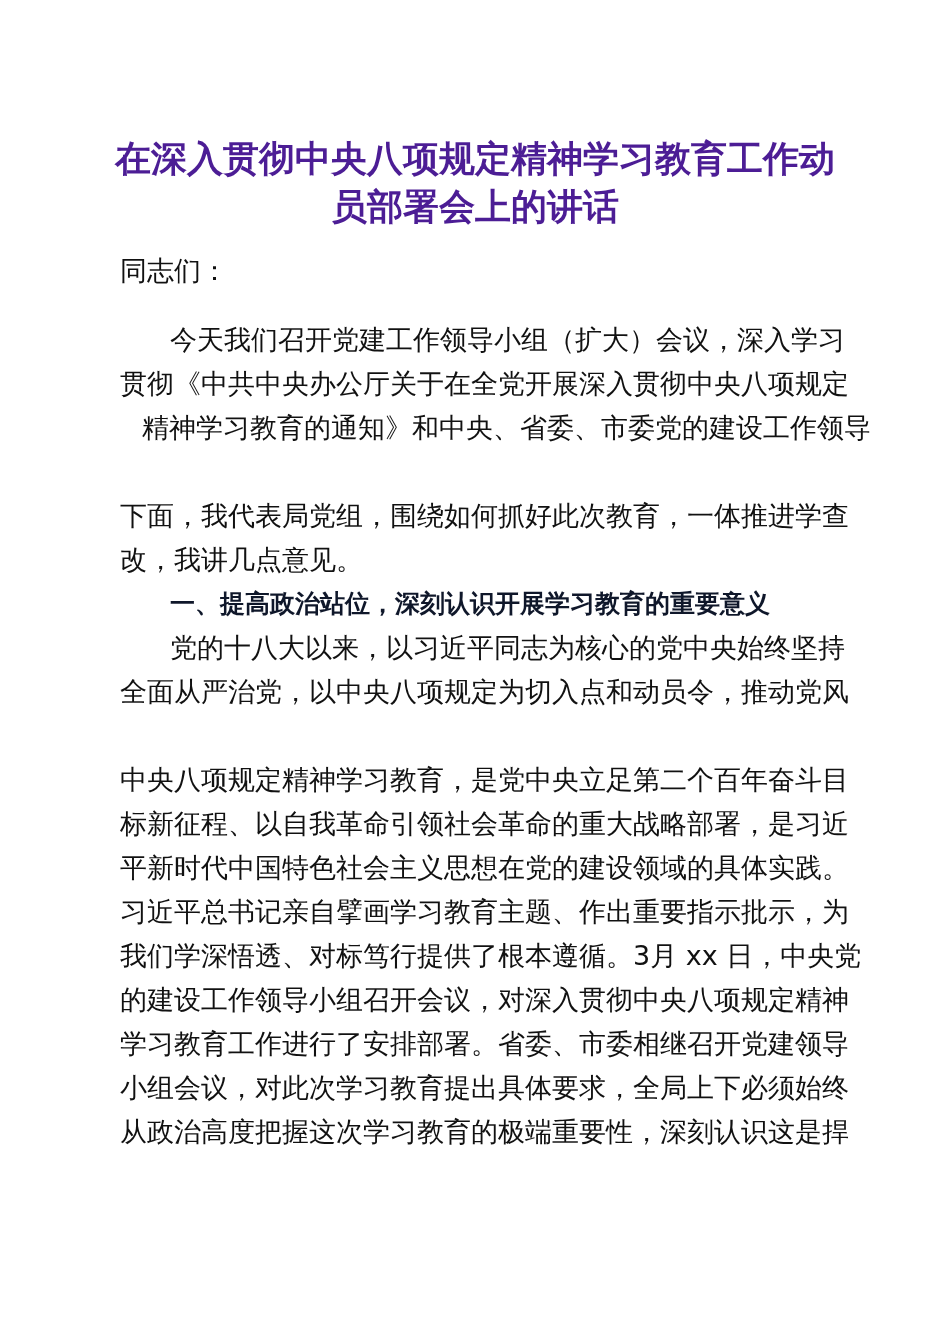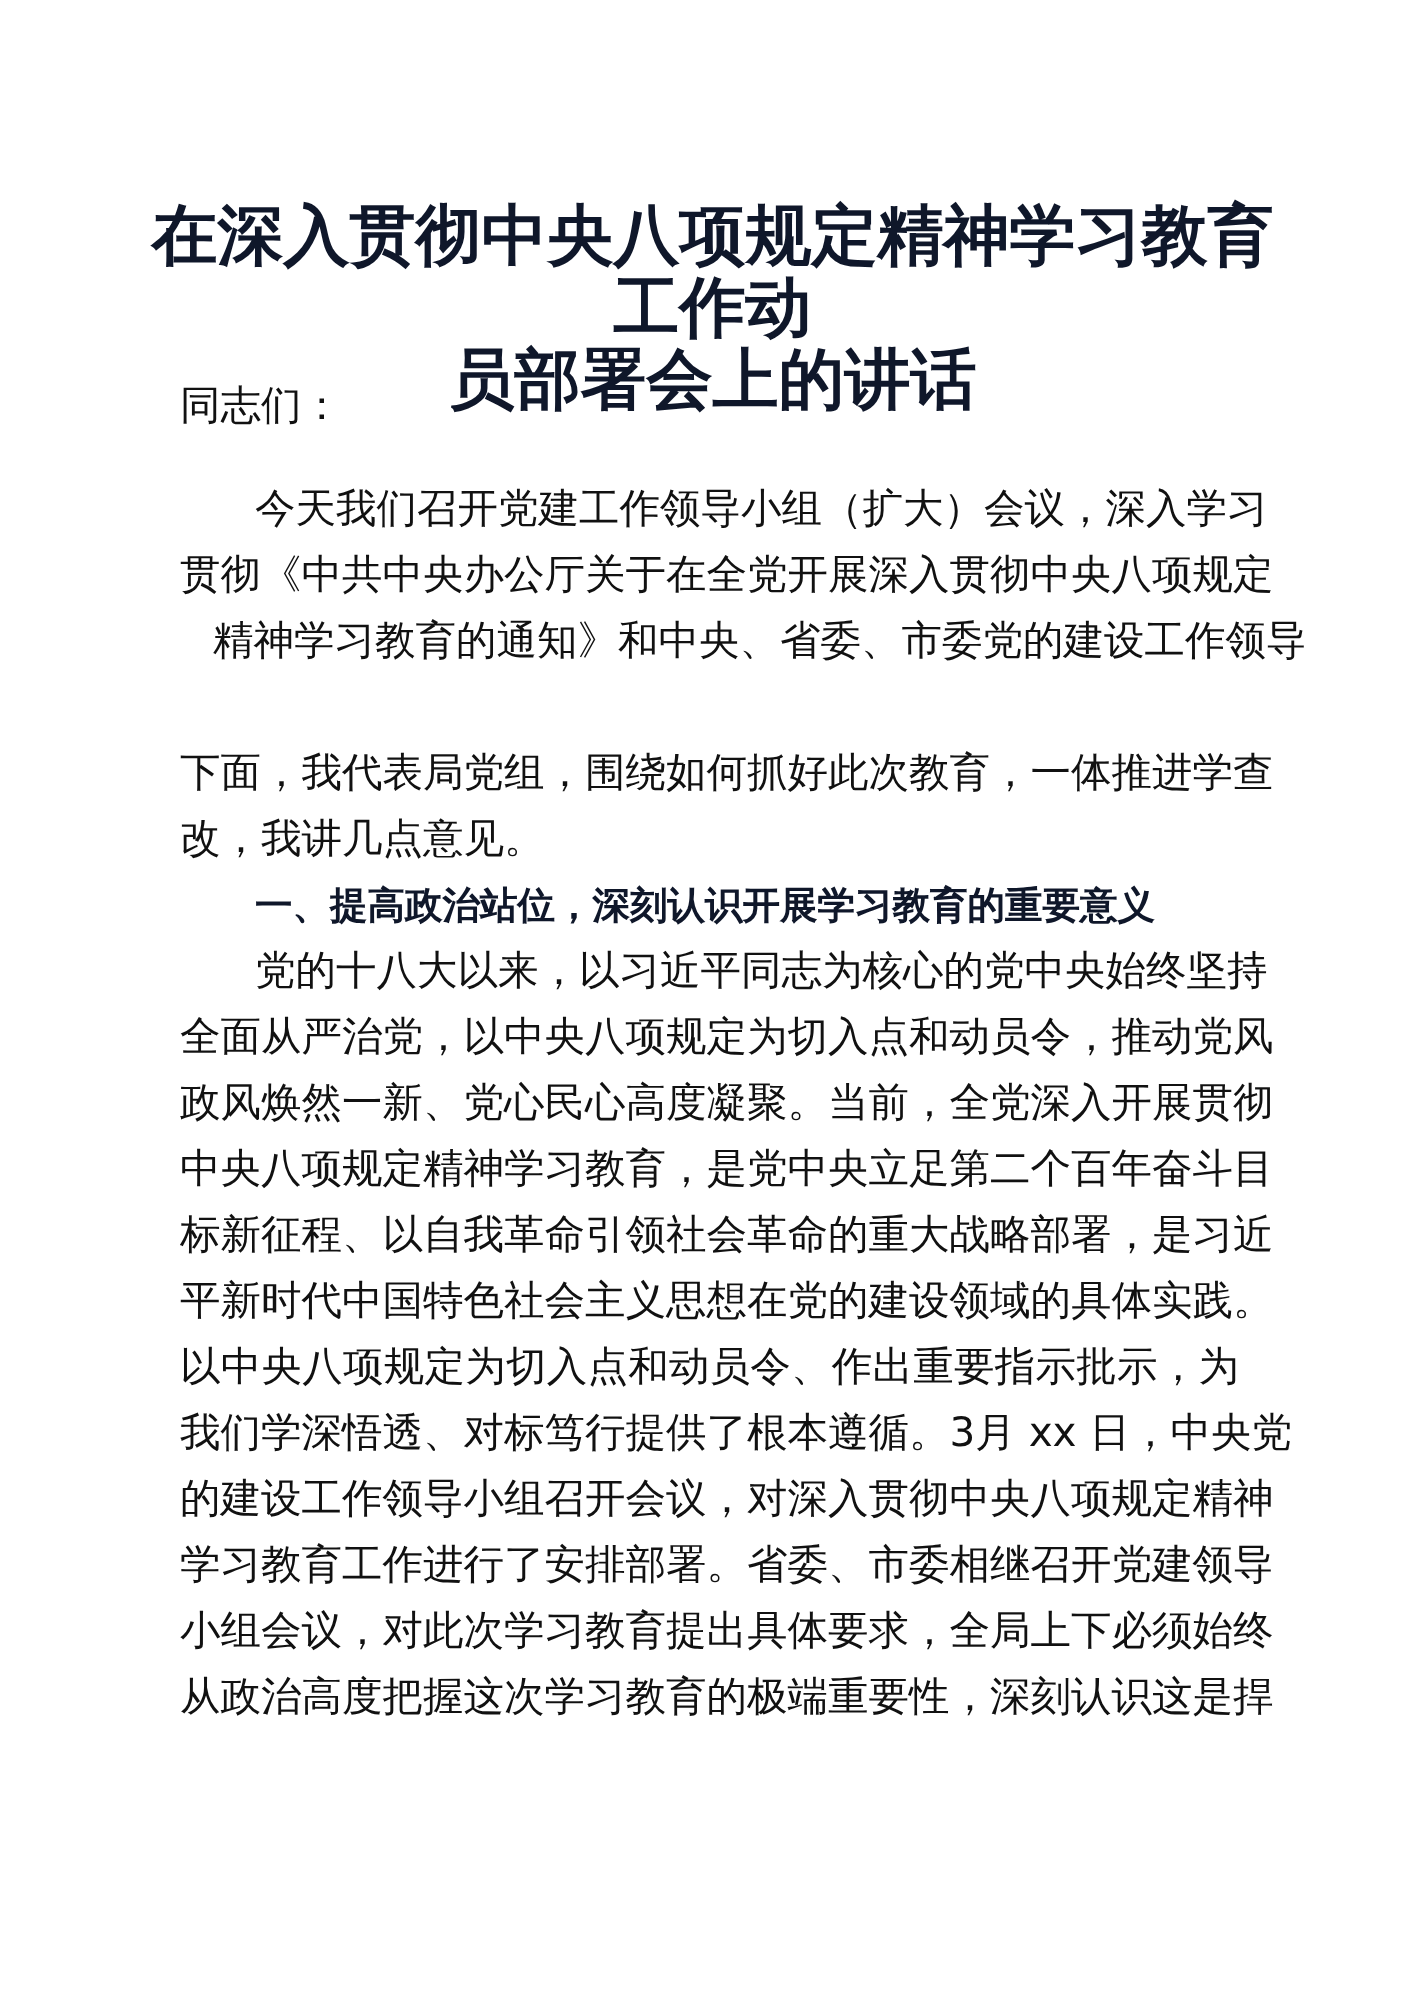--- a/index.html
+++ b/index.html
@@ -1,21 +1,21 @@
 <!DOCTYPE html>
 <html><head>
 <meta charset="utf-8">
 <style>
   html, body { margin: 0; padding: 0; background: #ffffff; }
   body { width: 950px; height: 1344px; position: relative; overflow: hidden; }
   .page { position: absolute; left: 0; top: 0; width: 950px; height: 1344px; background: #fff; }
   .title {
     position: absolute; left: 100px; width: 750px; top: 134px;
     text-align: center; font-family: "DejaVu Serif", serif; font-weight: bold;
-    font-size: 44px; line-height: 48px; color: #0f172a; letter-spacing: 0px;
+    font-size: 36px; line-height: 48px; color: #4c1d95; letter-spacing: 0px;
   }
   .line {
     position: absolute; left: 120px; width: 706px; height: 44px;
     font-family: "DejaVu Sans", sans-serif; font-size: 27px; line-height: 44px;
     color: #111; white-space: nowrap; overflow: visible;
     text-align: justify; text-align-last: justify;
   }
   .line.last { text-align-last: left; }
   .line.indent { left: 170px; width: 656px; }
   .heading {
@@ -38,23 +38,22 @@
   <div class="line indent" style="top:318px;">今天我们召开党建工作领导小组（扩大）会议，深入学习</div>
   <div class="line" style="top:362px;">贯彻《中共中央办公厅关于在全党开展深入贯彻中央八项规定</div>
   <div class="line" style="top:406px;margin-left:22px;">精神学习教育的通知》和中央、省委、市委党的建设工作领导</div>
   <div class="line" style="top:494px;">下面，我代表局党组，围绕如何抓好此次教育，一体推进学查</div>
   <div class="line last" style="top:538px;">改，我讲几点意见。</div>
 
   <div class="heading" style="top:582px;">一、提高政治站位，深刻认识开展学习教育的重要意义</div>
 
   <div class="line indent" style="top:626px;">党的十八大以来，以习近平同志为核心的党中央始终坚持</div>
   <div class="line" style="top:670px;">全面从严治党，以中央八项规定为切入点和动员令，推动党风</div>
-  <div class="line" style="top:714px;">政风焕然一新、党心民心高度凝聚。当前，全党深入开展贯彻</div>
   <div class="line" style="top:758px;">中央八项规定精神学习教育，是党中央立足第二个百年奋斗目</div>
   <div class="line" style="top:802px;">标新征程、以自我革命引领社会革命的重大战略部署，是习近</div>
   <div class="line" style="top:846px;">平新时代中国特色社会主义思想在党的建设领域的具体实践。</div>
-  <div class="line" style="top:890px;">以中央八项规定为切入点和动员令、作出重要指示批示，为</div>
+  <div class="line" style="top:890px;">习近平总书记亲自擘画学习教育主题、作出重要指示批示，为</div>
   <div class="line" style="top:934px;">我们学深悟透、对标笃行提供了根本遵循。3月 xx 日，中央党</div>
   <div class="line" style="top:978px;">的建设工作领导小组召开会议，对深入贯彻中央八项规定精神</div>
   <div class="line" style="top:1022px;">学习教育工作进行了安排部署。省委、市委相继召开党建领导</div>
   <div class="line" style="top:1066px;">小组会议，对此次学习教育提出具体要求，全局上下必须始终</div>
   <div class="line" style="top:1110px;">从政治高度把握这次学习教育的极端重要性，深刻认识这是捍</div>
 </div>
 
 </body></html>

